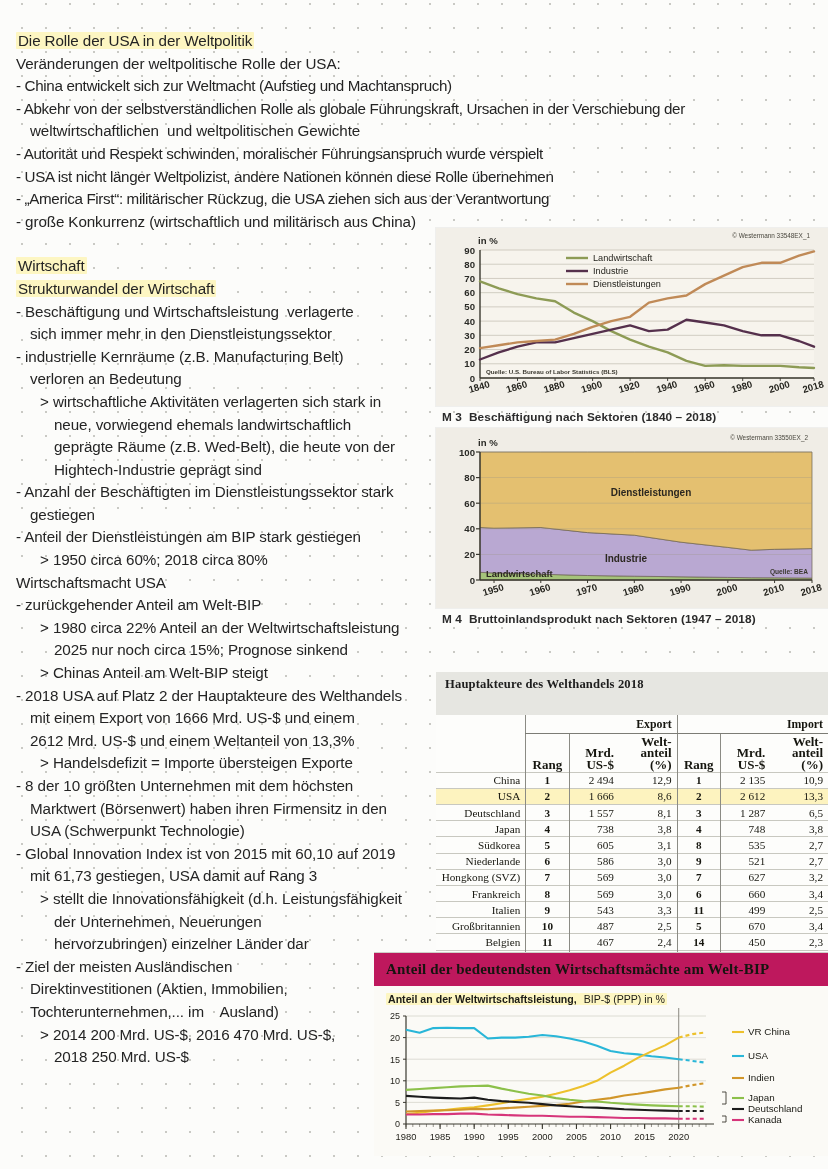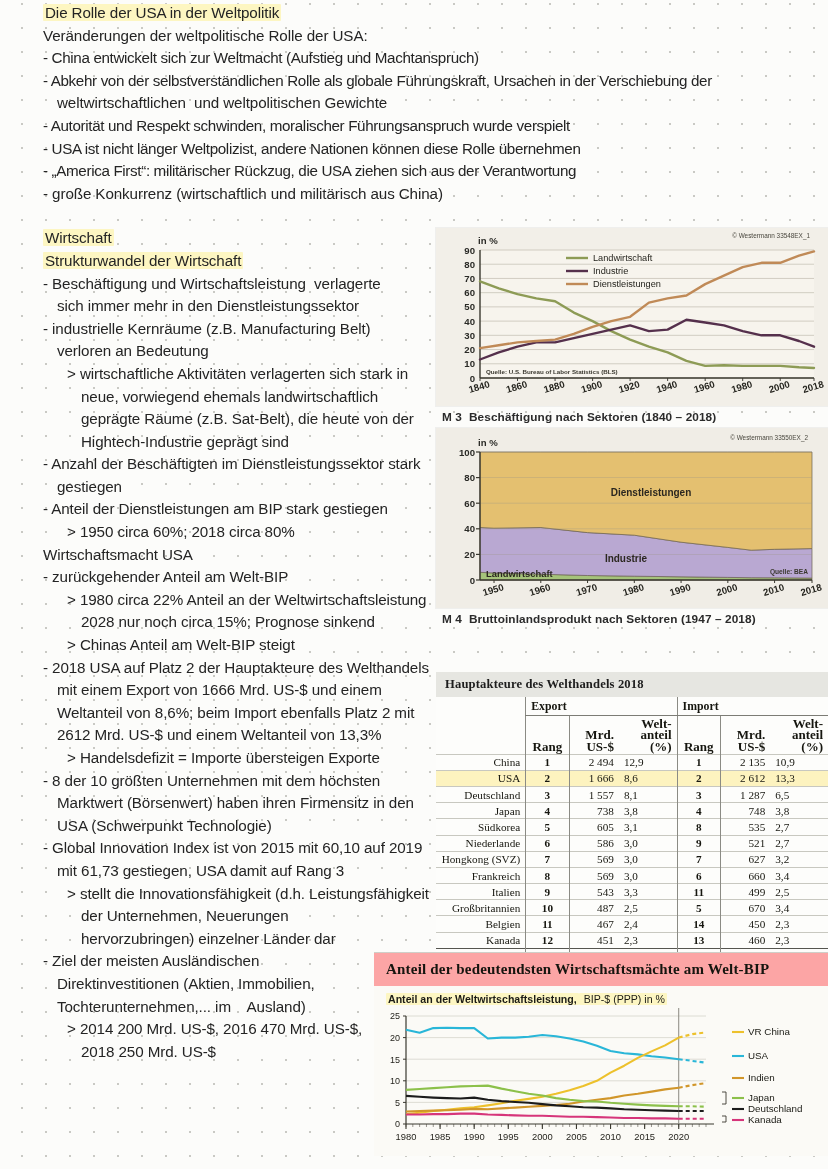--- a/index.html
+++ b/index.html
@@ -14,21 +14,21 @@
   #page{
     position:absolute;inset:0;
     background-color:#fcfcfa;
     background-image:radial-gradient(circle, #c9c9c4 1.1px, transparent 1.2px);
     background-size:24px 24px;
     background-position:10px 16px;
   }
   .hl{background:#fdf6c2;padding:0 2px;border-radius:1px;}
 
   
-  #notes{position:absolute;left:16px;top:2px;width:470px;margin-left:27px;}
+  #notes{position:absolute;left:16px;top:30px;width:470px;}
   .line{
     font-size:15.2px;line-height:22.6px;letter-spacing:-0.1px;
     white-space:pre;color:#242424;
   }
   .line.ind1{padding-left:14px;}
   .line.ind2{padding-left:24px;}
   .line.ind3{padding-left:38px;}
   .line.narrow{letter-spacing:-0.35px;}
   .gap{height:22px;}
 
@@ -49,45 +49,45 @@
   .cap .mno{margin-right:7px;}
   .cap .ctext{font-weight:700;}
 
   
   #tablewrap{
     position:absolute;left:436px;top:672px;width:392px;
     background:#fdfdfb;
   }
   .tbl-title{
     background:#e6e6e1;color:#1d1d1d;font-family:"Liberation Serif",serif;
-    font-weight:700;font-size:12.6px;padding:5px 8px 5px 9px;
+    font-weight:700;font-size:12.6px;padding:5px 8px 23px 9px;
     letter-spacing:.15px;
   }
   table{border-collapse:collapse;width:100%;font-family:"Liberation Serif",serif;
         font-size:11.2px;color:#16160f;}
   table td,table th{padding:1.6px 5px;}
-  .th-group{text-align:left;font-weight:700;font-size:11.8px;border-bottom:1px solid #7c7c75;}
+  .th-group{text-align:right;font-weight:700;font-size:11.8px;border-bottom:1px solid #7c7c75;}
   .th-sub{text-align:right;font-weight:700;font-size:13px;line-height:11.4px;vertical-align:bottom;}
   .vl{border-left:1px solid #8b8b84;}
   .rowline td{border-top:1px solid #c8c8c0;}
   .cname{text-align:right;width:86px;}
   .crank{text-align:center;font-weight:700;width:34px;}
   .cnum{text-align:right;width:46px;}
-  .cpct{width:58px;}
+  .cpct{text-align:right;width:58px;}
   tr.hi td{background:#fdf3bf;}
   tr.welt td{font-weight:700;border-top:1.6px solid #55554f;border-bottom:1.6px solid #55554f;}
   .hdr-spacer{border:0;}
 
   
   #bipwrap{
     position:absolute;left:374px;top:952px;width:454px;
     background:#fbfaf6;border-top:1px solid #cfcfc8;
   }
   .bip-title{
-    background:#fca5a5;font-family:"Liberation Serif",serif;font-weight:700;
+    background:#be185d;font-family:"Liberation Serif",serif;font-weight:700;
     font-size:15px;color:#15150f;padding:8px 10px 8px 12px;letter-spacing:.2px;
   }
   .bip-sub{font-size:10.6px;font-weight:700;color:#1c1c16;padding:7px 0 1px 12px;}
   .bip-sub .sub2{font-weight:400;}
 </style>
 </head>
 <body>
 
 <div id="page">
 
@@ -106,34 +106,33 @@
     <div class="gap"></div>
     <div class="line"><span class="hl">Wirtschaft</span></div>
     <div class="line"><span class="hl">Strukturwandel der Wirtschaft</span></div>
     <div id="notes-block-2">
         <div class="line">- Beschäftigung und Wirtschaftsleistung  verlagerte</div>
         <div class="line ind1">sich immer mehr in den Dienstleistungssektor</div>
         <div class="line">- industrielle Kernräume (z.B. Manufacturing Belt)</div>
         <div class="line ind1">verloren an Bedeutung</div>
         <div class="line ind2">&gt; wirtschaftliche Aktivitäten verlagerten sich stark in</div>
         <div class="line ind3">neue, vorwiegend ehemals landwirtschaftlich</div>
-        <div class="line ind3">geprägte Räume (z.B. Sat-Belt), die heute von der</div>
+        <div class="line ind3">geprägte Räume (z.B. Wed-Belt), die heute von der</div>
         <div class="line ind3">Hightech-Industrie geprägt sind</div>
         <div class="line">- Anzahl der Beschäftigten im Dienstleistungssektor stark</div>
         <div class="line ind1">gestiegen</div>
         <div class="line">- Anteil der Dienstleistungen am BIP stark gestiegen</div>
         <div class="line ind2">&gt; 1950 circa 60%; 2018 circa 80%</div>
         <div class="line">Wirtschaftsmacht USA</div>
         <div class="line">- zurückgehender Anteil am Welt-BIP</div>
         <div class="line ind2">&gt; 1980 circa 22% Anteil an der Weltwirtschaftsleistung</div>
-        <div class="line ind3">2028 nur noch circa 15%; Prognose sinkend</div>
+        <div class="line ind3">2025 nur noch circa 15%; Prognose sinkend</div>
         <div class="line ind2">&gt; Chinas Anteil am Welt-BIP steigt</div>
         <div class="line">- 2018 USA auf Platz 2 der Hauptakteure des Welthandels</div>
         <div class="line ind1">mit einem Export von 1666 Mrd. US-$ und einem</div>
-        <div class="line ind1">Weltanteil von 8,6%; beim Import ebenfalls Platz 2 mit</div>
         <div class="line ind1">2612 Mrd. US-$ und einem Weltanteil von 13,3%</div>
         <div class="line ind2">&gt; Handelsdefizit = Importe übersteigen Exporte</div>
         <div class="line">- 8 der 10 größten Unternehmen mit dem höchsten</div>
         <div class="line ind1">Marktwert (Börsenwert) haben ihren Firmensitz in den</div>
         <div class="line ind1">USA (Schwerpunkt Technologie)</div>
         <div class="line">- Global Innovation Index ist von 2015 mit 60,10 auf 2019</div>
         <div class="line ind1">mit 61,73 gestiegen, USA damit auf Rang 3</div>
         <div class="line ind2">&gt; stellt die Innovationsfähigkeit (d.h. Leistungsfähigkeit</div>
         <div class="line ind3">der Unternehmen, Neuerungen</div>
         <div class="line ind3">hervorzubringen) einzelner Länder dar</div>

